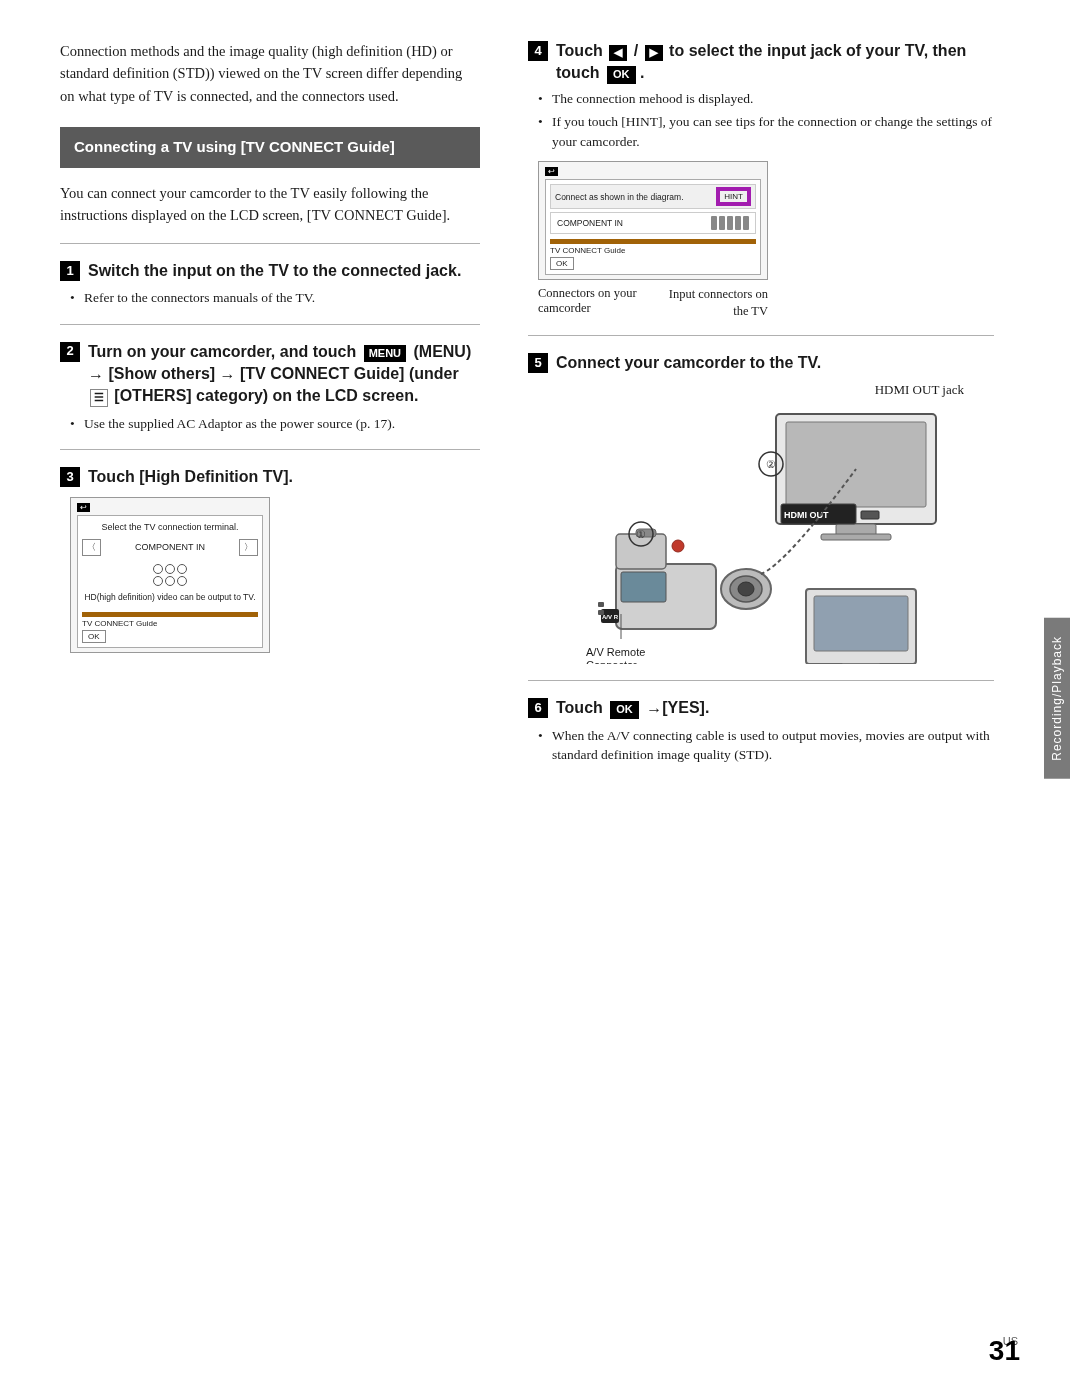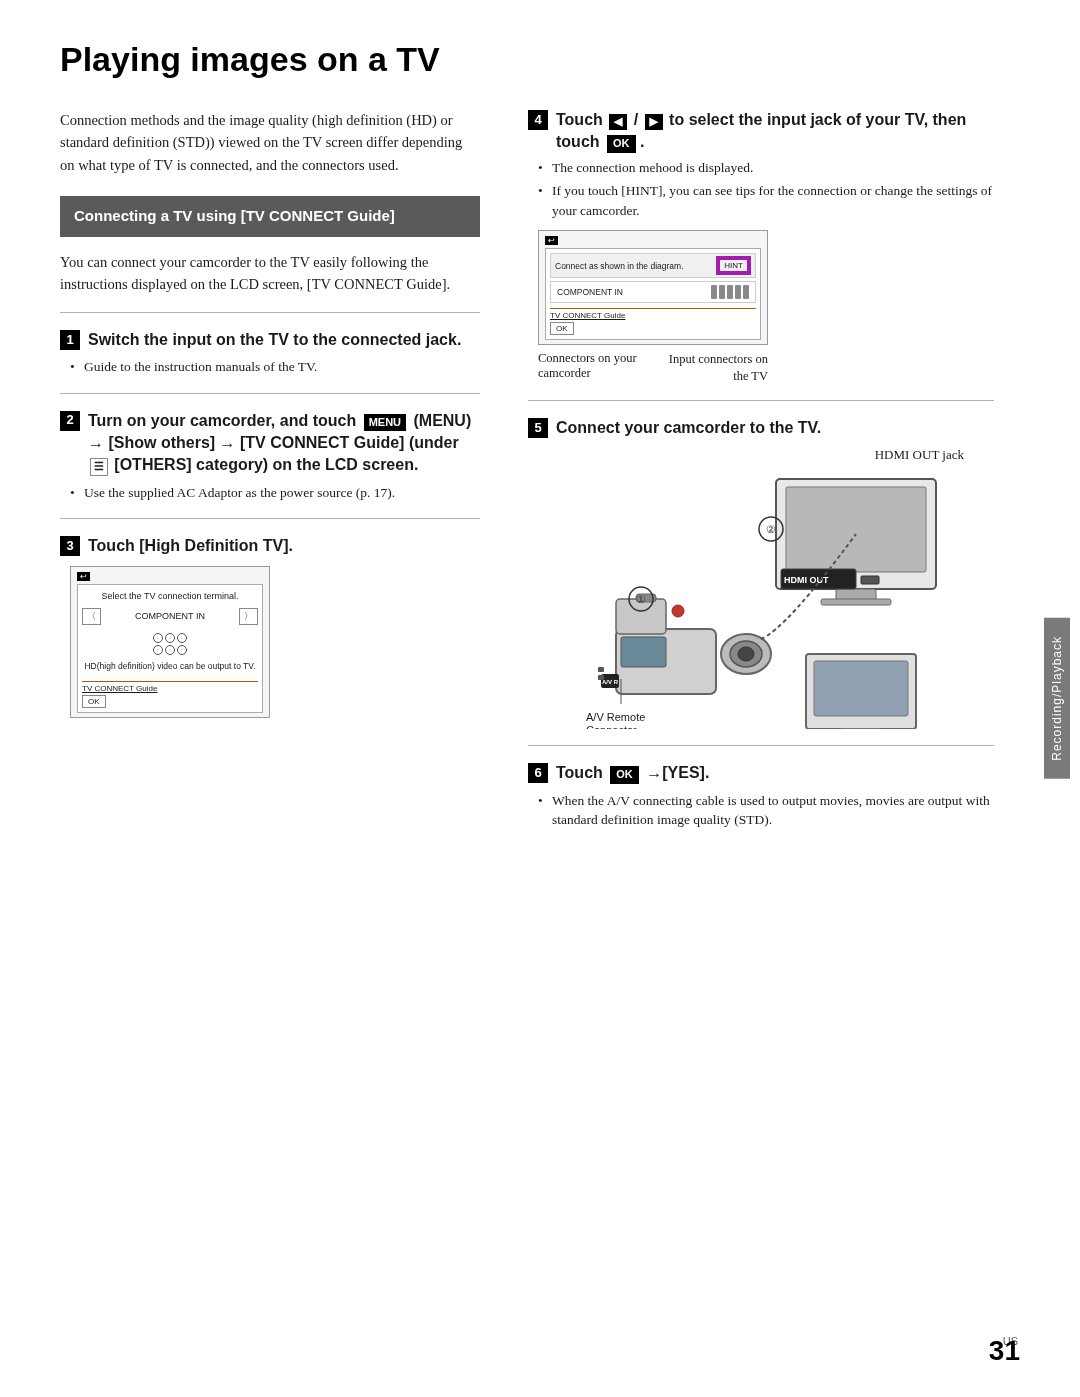--- a/index.html
+++ b/index.html
@@ -268,54 +268,52 @@
     .component-row {
       border: 1px solid #ccc;
       padding: 3px 6px;
       font-size: 8.5px;
       display: flex;
       align-items: center;
       gap: 8px;
     }
 
     .tv-connect-footer {
-      border-top: 1px solid #a16207;
+      border-top: 5px solid #a16207;
       padding-top: 2px;
       font-size: 8px;
       margin-top: 2px;
-      text-decoration: underline;
     }
   </style>
 </head>
 <body>
 
 <div class="page-container">
   <div class="main-content">
 
-    <h1 class="page-title">Playing images on a TV</h1>
 
     <div class="two-column">
 
       <div class="left-col">
 
         <p class="intro-text">Connection methods and the image quality (high definition (HD) or standard definition (STD)) viewed on the TV screen differ depending on what type of TV is connected, and the connectors used.</p>
 
         <div class="section-header">Connecting a TV using [TV CONNECT Guide]</div>
 
         <p class="section-body">You can connect your camcorder to the TV easily following the instructions displayed on the LCD screen, [TV CONNECT Guide].</p>
 
         <hr class="divider">
 
         <div class="step">
           <div class="step-title">
             <span class="step-number">1</span>
             <span class="step-title-text">Switch the input on the TV to the connected jack.</span>
           </div>
           <ul class="bullet-list">
-            <li>Guide to the instruction manuals of the TV.</li>
+            <li>Refer to the connectors manuals of the TV.</li>
           </ul>
         </div>
 
         <hr class="divider">
 
         <div class="step">
           <div class="step-title">
             <span class="step-number">2</span>
             <span class="step-title-text">
               <span>Turn on your camcorder, and touch</span>

